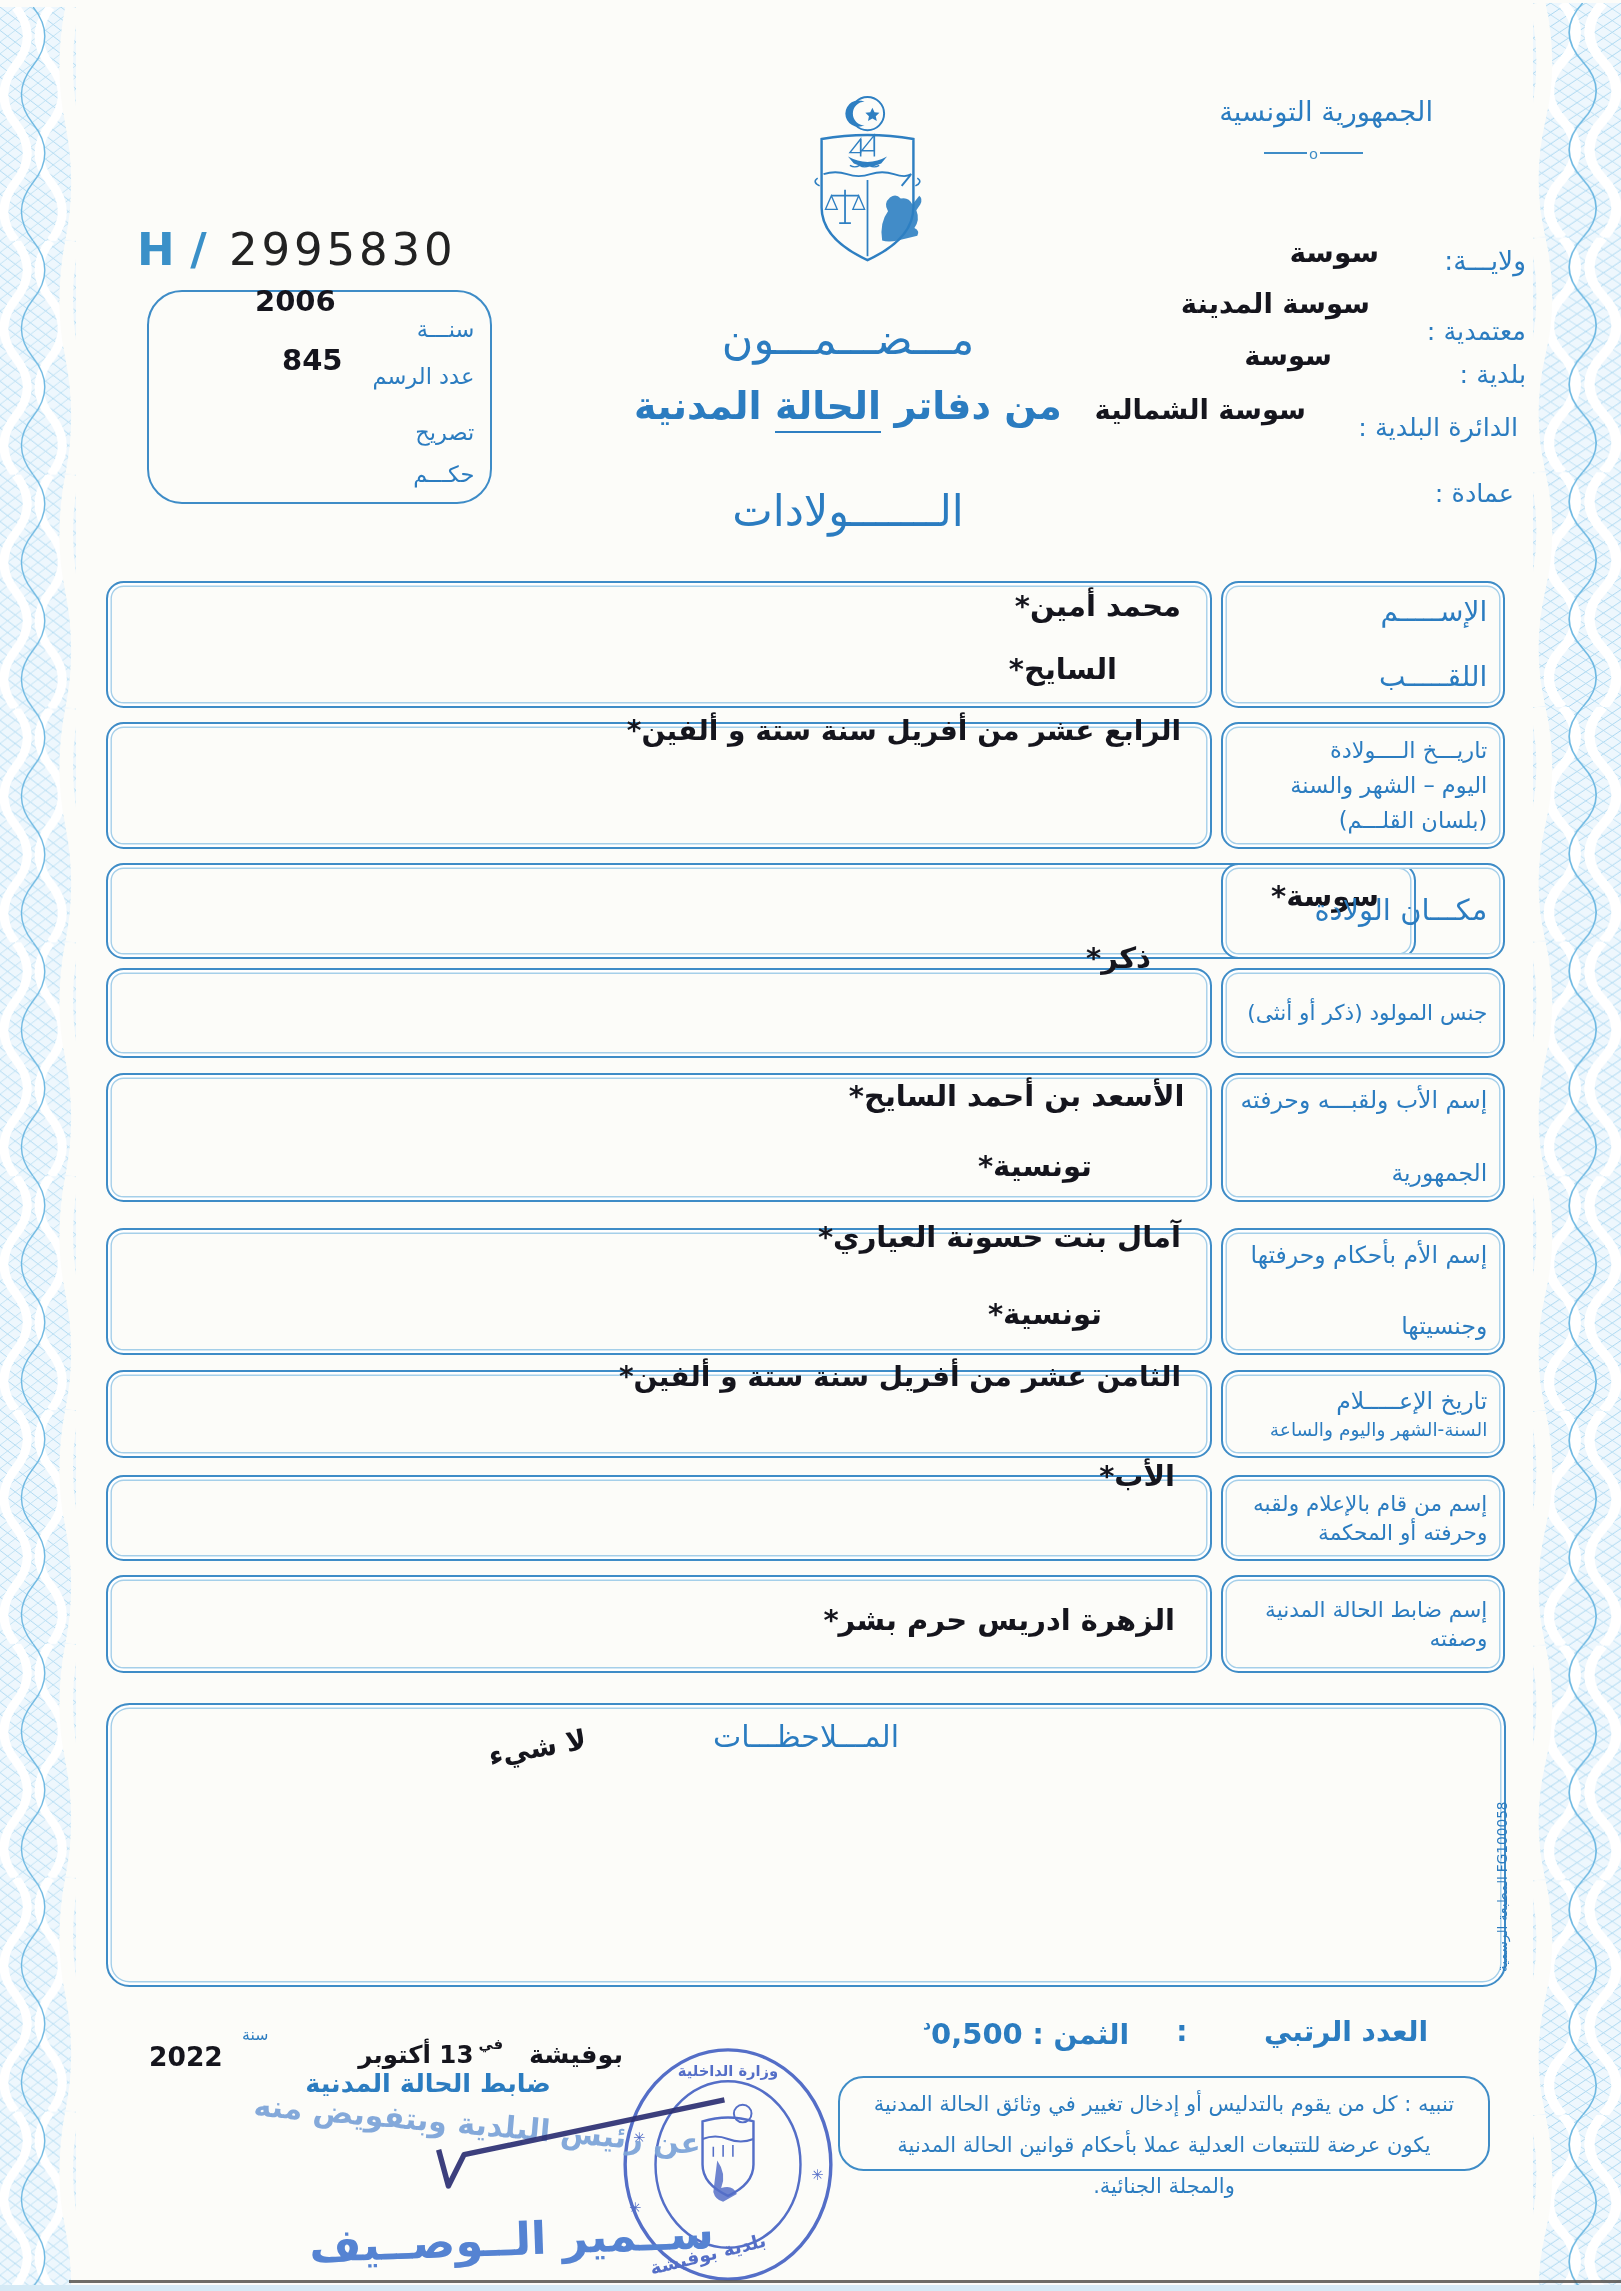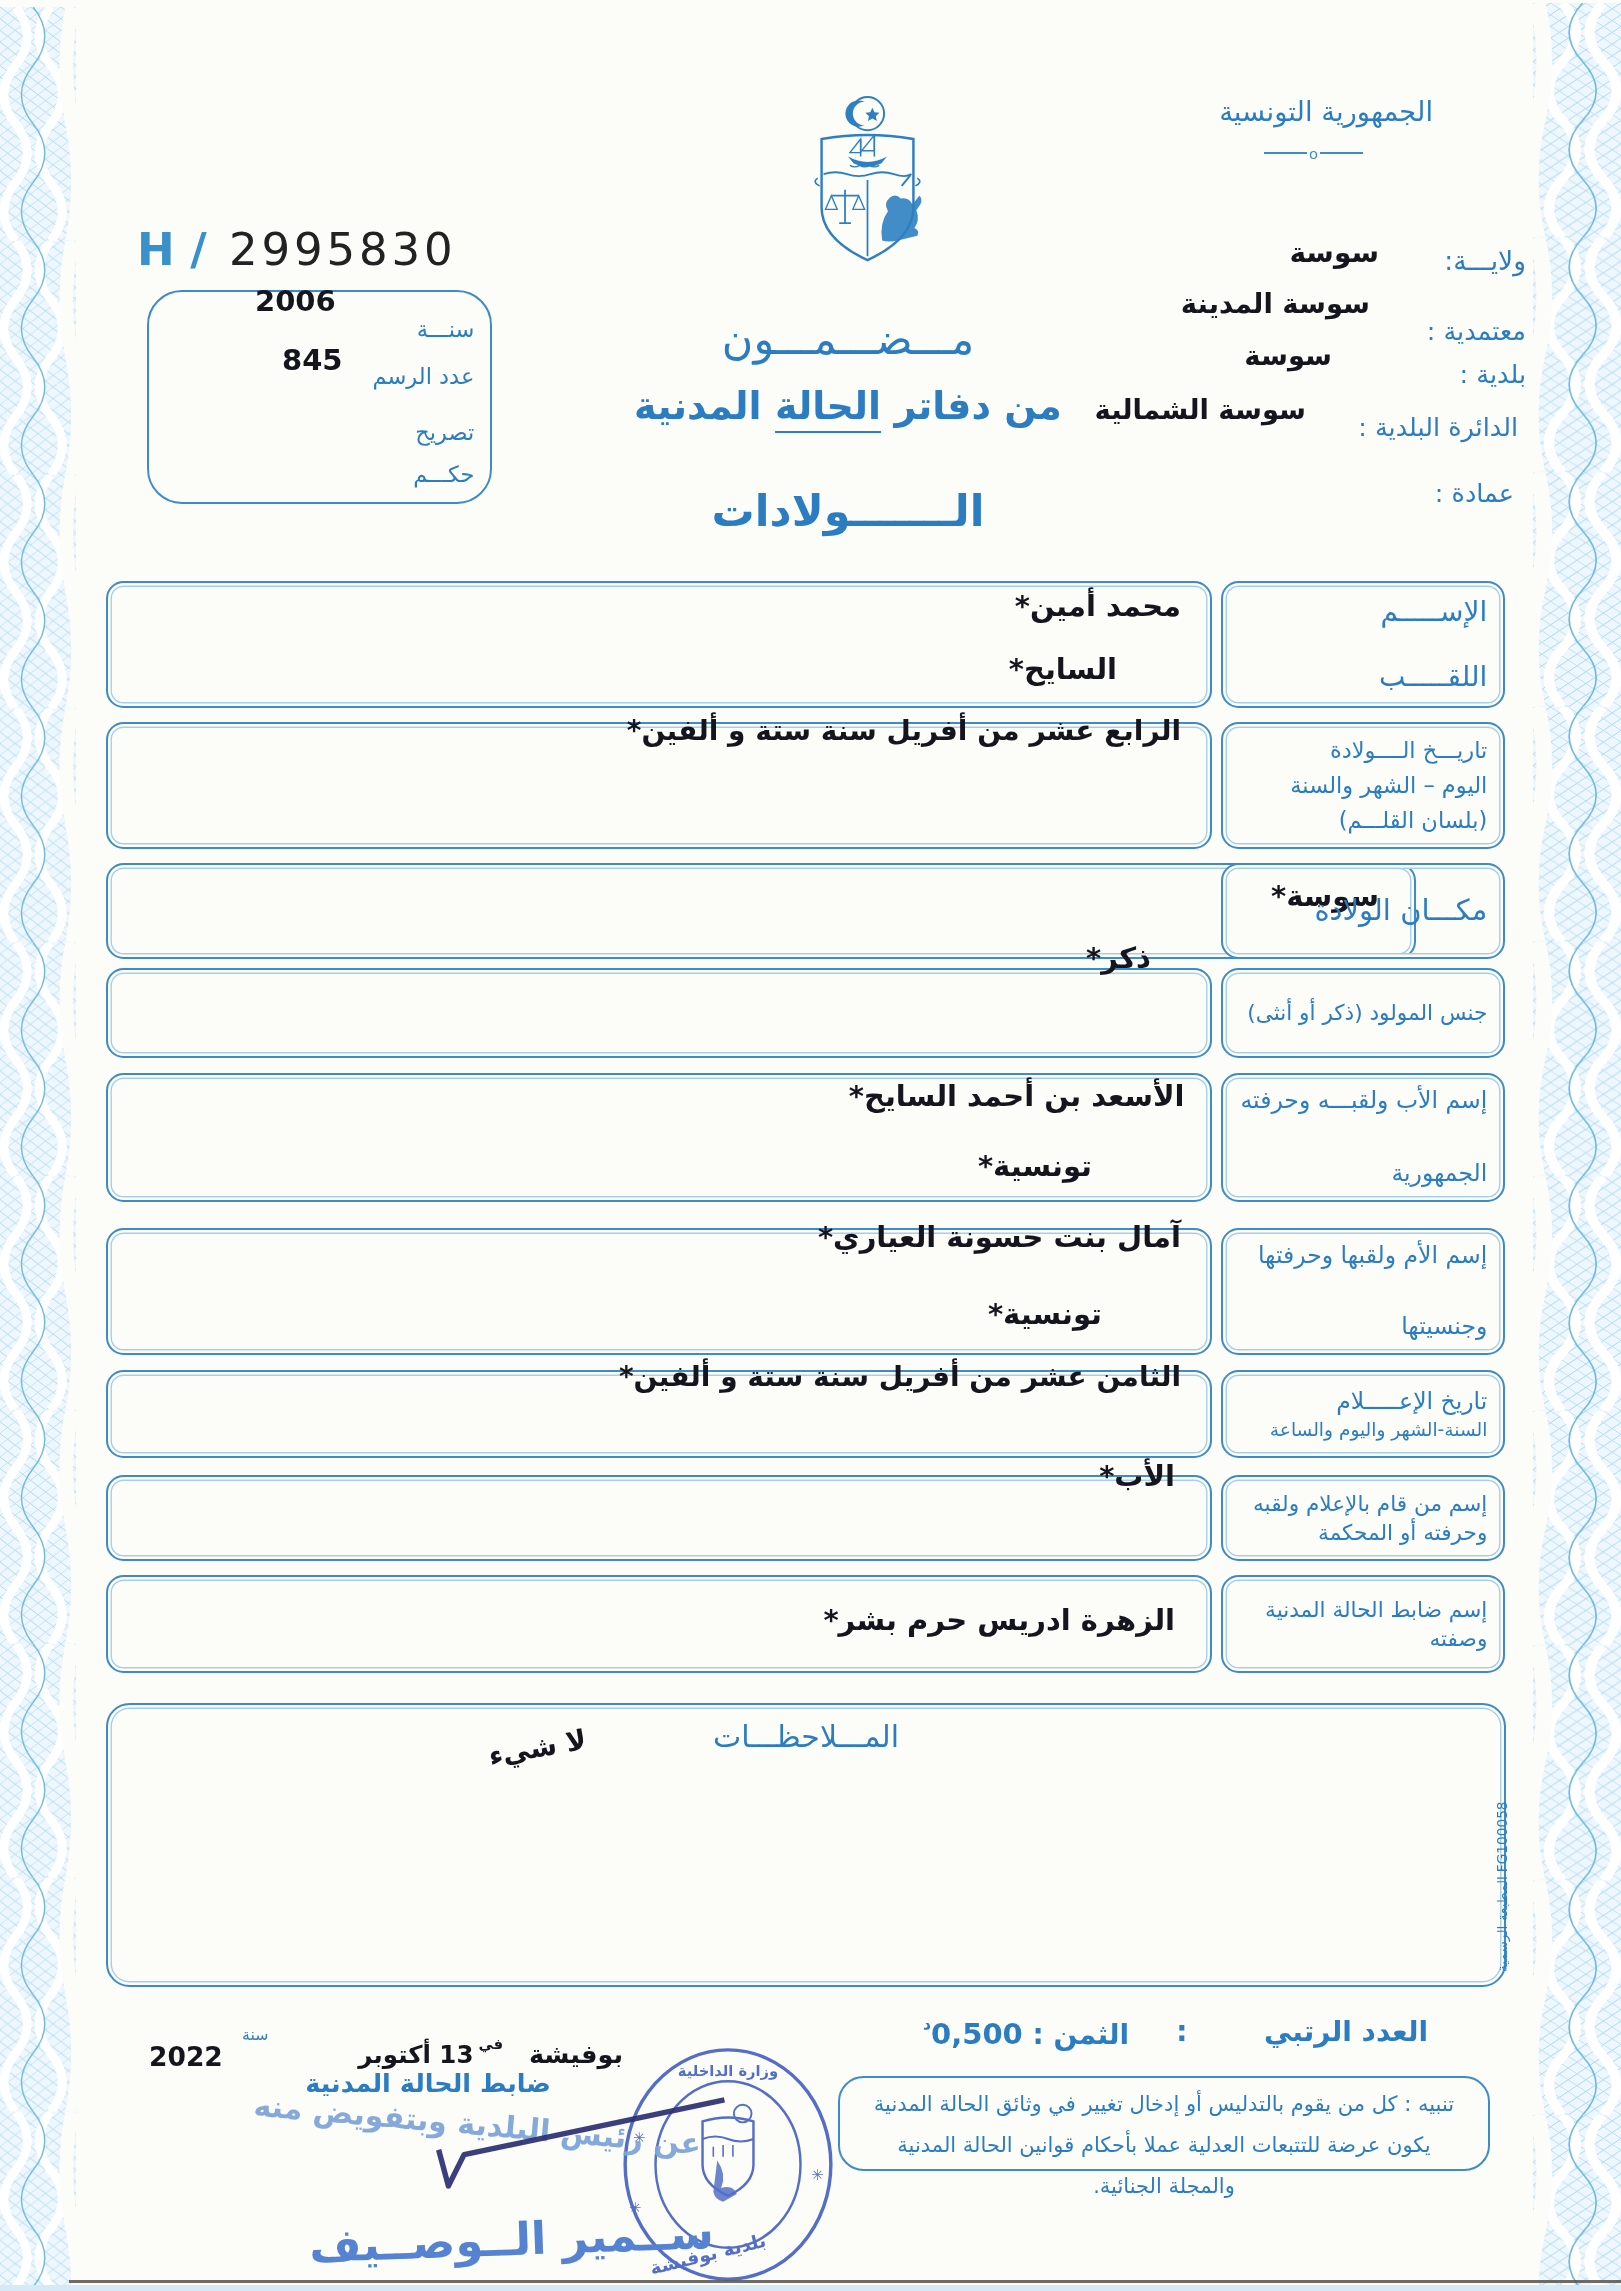--- a/index.html
+++ b/index.html
@@ -90,21 +90,21 @@
     <path d="M 80 152 q -3 -18 6 -30 q -5 -8 2 -14 q 6 -5 11 1 q 8 -2 12 6 l 7 -9 q 4 3 1 9 l -4 6 q 4 10 -2 18 q 6 3 3 8 l -20 5 q -10 2 -16 0 Z" fill="#2e7fc2" stroke="none" opacity="0.9"></path>
     <path d="M 100 96 l 9 -11" stroke-width="2"></path>
   </svg>
 
   <div class="abs ar blue" style="left:549px;top:314px;width:598px;text-align:center;font-size:43px;font-weight:normal">مـــضـــمـــون</div>
   <div class="abs ar blue" style="left:549px;top:384px;width:598px;text-align:center;font-size:38px;font-weight:bold">
     <span>من دفاتر</span>
     <span class="underlined">الحالة</span>
     <span>المدنية</span>
   </div>
-  <div class="abs ar blue" style="left:549px;top:486px;width:598px;text-align:center;font-size:43px;font-weight:bold">الـــــــولادات</div>
+  <div class="abs ar blue" style="left:549px;top:486px;width:598px;text-align:center;font-size:43px;font-weight:normal">الـــــــولادات</div>
 
   <div class="abs ar blue" style="right:107px;top:245px;font-size:26.5px">ولايـــة:</div>
   <div class="abs ar bval" style="right:254px;top:236px;font-size:28px">سوسة</div>
   <div class="abs ar blue" style="right:107px;top:316px;font-size:25.5px">معتمدية :</div>
   <div class="abs ar bval" style="right:263px;top:288px;font-size:27.4px">سوسة المدينة</div>
   <div class="abs ar blue" style="right:107px;top:359px;font-size:25.5px">بلدية :</div>
   <div class="abs ar bval" style="right:301px;top:340px;font-size:27.4px">سوسة</div>
   <div class="abs ar blue" style="right:115px;top:412px;font-size:25.5px">الدائرة البلدية :</div>
   <div class="abs ar bval" style="right:327px;top:394px;font-size:27.4px">سوسة الشمالية</div>
   <div class="abs ar blue" style="right:119px;top:478px;font-size:25.5px">عمادة :</div>
@@ -148,21 +148,21 @@
   <div class="abs box label-box spread" style="left:1221px;top:1073px;width:284px;height:129px;font-size:23.5px">
     <span>إسم الأب ولقبـــه وحرفته</span>
     <span>الجمهورية</span>
   </div>
 
   <div class="abs box value-box" style="left:106px;top:1228px;width:1106px;height:127px">
     <div class="abs ar val" style="right:29px;top:-9.8px;font-size:29px">آمال بنت حسونة العياري*</div>
     <div class="abs ar val" style="right:108px;top:67px;font-size:29px">تونسية*</div>
   </div>
   <div class="abs box label-box spread" style="left:1221px;top:1228px;width:284px;height:127px;font-size:23.5px">
-    <span>إسم الأم ولقبها وحرفتها</span>
+    <span>إسم الأم بأحكام وحرفتها</span>
     <span>وجنسيتها</span>
   </div>
 
   <div class="abs box value-box" style="left:106px;top:1370px;width:1106px;height:88px">
     <div class="abs ar val" style="right:29px;top:-11.8px;font-size:28px">الثامن عشر من أفريل سنة ستة و ألفين*</div>
   </div>
   <div class="abs box label-box center" style="left:1221px;top:1370px;width:284px;height:88px">
     <span style="font-size:23.5px">تاريخ الإعـــــلام</span>
     <span style="font-size:18.6px">السنة-الشهر واليوم والساعة</span>
   </div>

